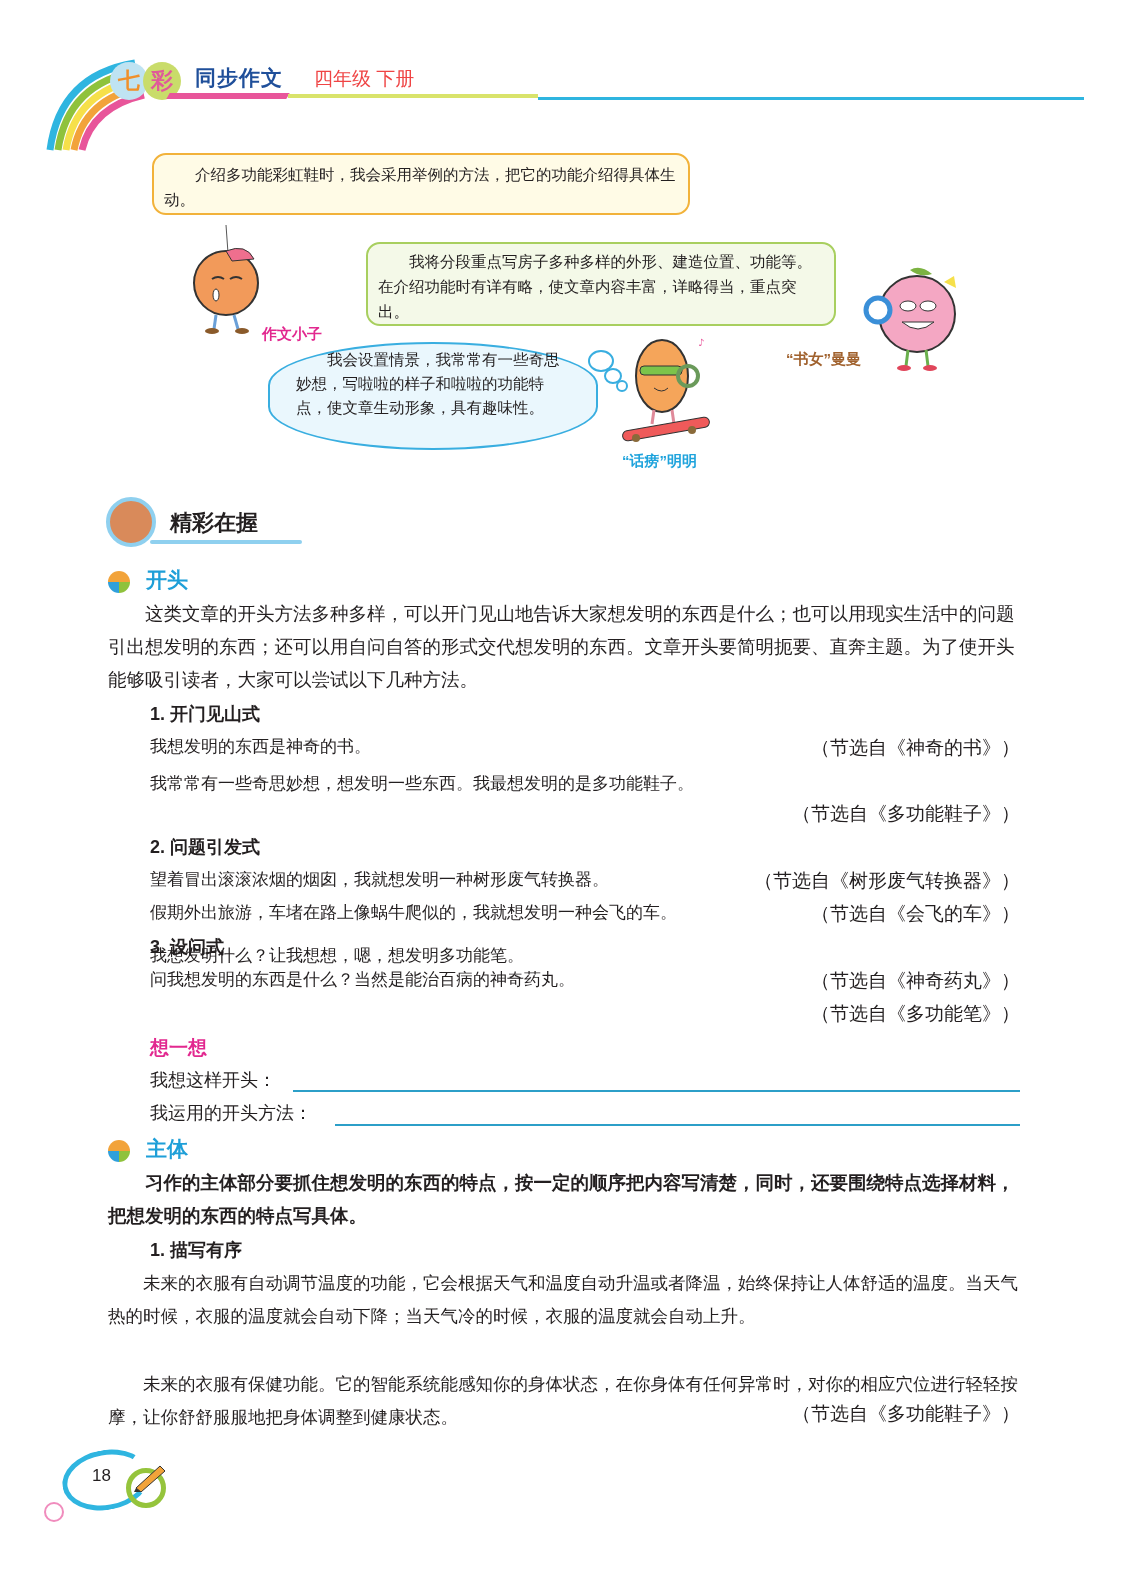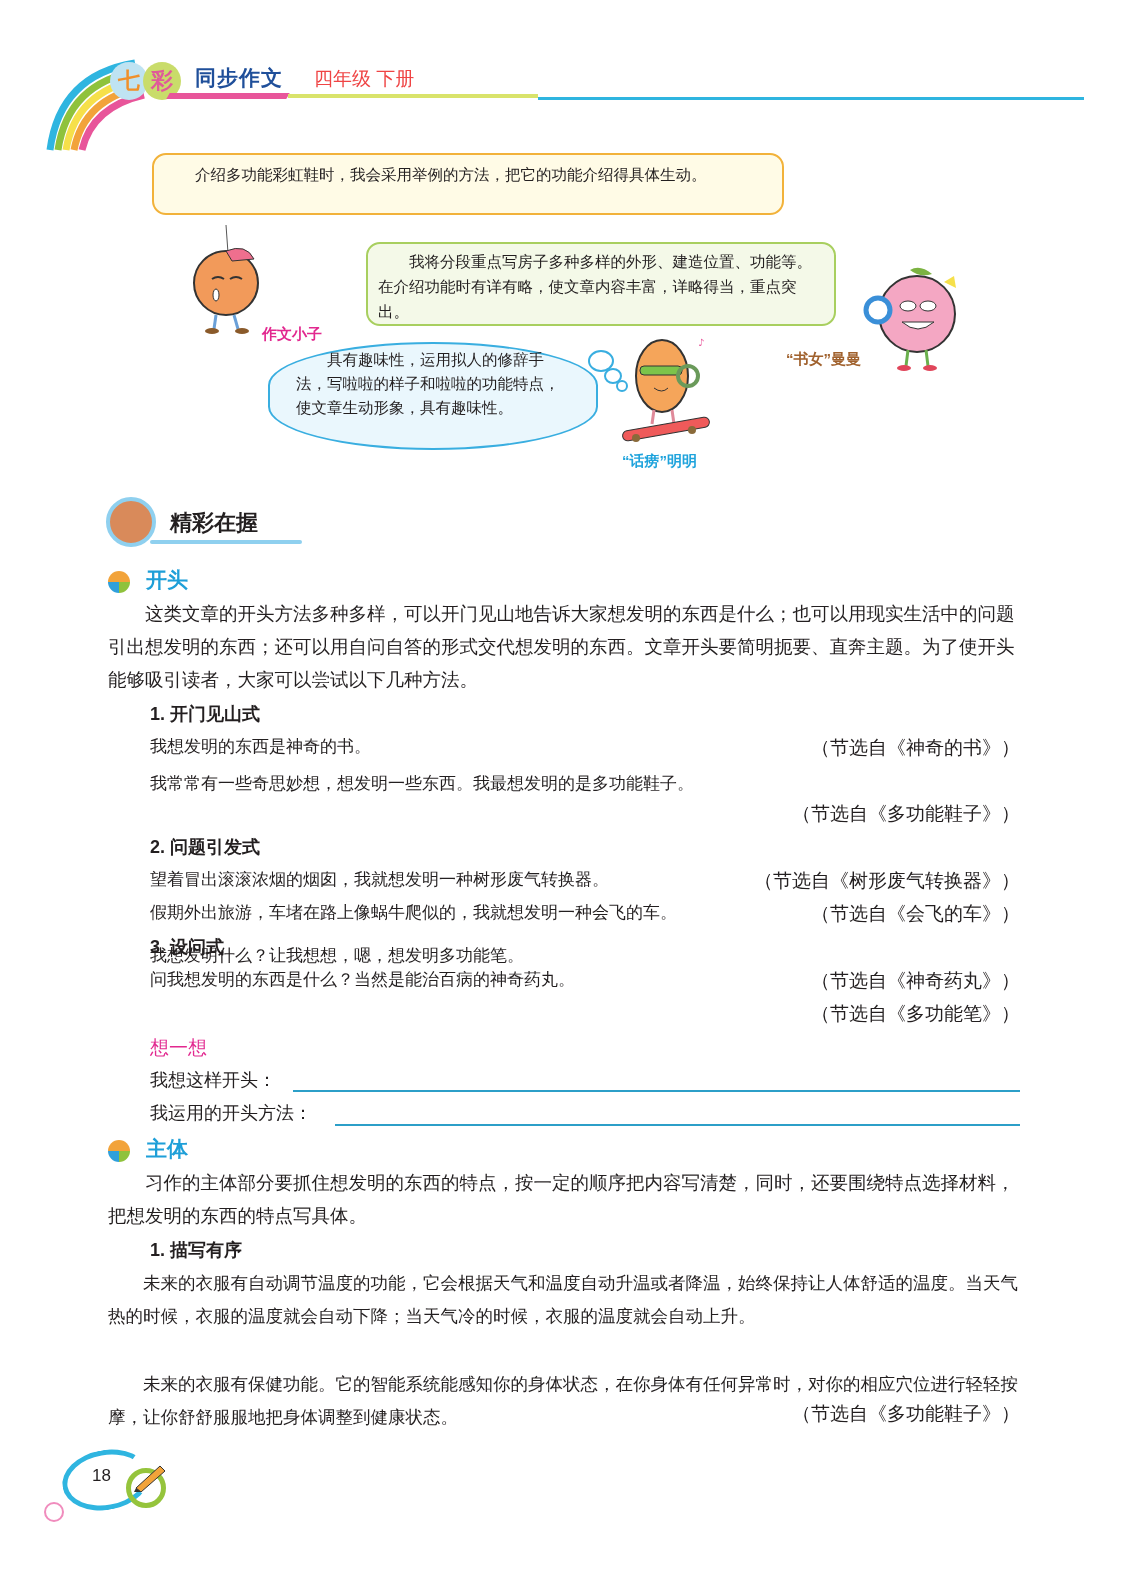--- a/index.html
+++ b/index.html
@@ -15,21 +15,21 @@
   .badge1 { left:110px; background:#bfe3f2; color:#f0902a; }
   .badge2 { left:143px; background:#c9dc6a; color:#e05a9a; }
   .hdr-title { left:195px; top:64px; font-size:21px; font-weight:bold; color:#1f4f9a; letter-spacing:1px; }
   .hdr-grade { left:314px; top:66px; font-size:19px; color:#ef4444; font-family:"Liberation Sans",sans-serif; }
   .hdr-bar-pink { left:168px; top:93px; width:120px; height:6px; background:#e8559a; transform:skewX(-30deg); }
   .hdr-bar-green { left:288px; top:94px; width:250px; height:4px; background:#d9e36b; }
   .hdr-bar-blue { left:538px; top:97px; width:546px; height:3px; background:#2fb5e0; }
 
   
   .bubble { font-size:15.5px; line-height:25px; color:#231f20; box-sizing:border-box; }
-  .b1 { left:152px; top:153px; width:632px; height:62px; background:#fffbe6; border:2px solid #f2b23a;
+  .b1 { left:152px; top:153px; width:538px; height:62px; background:#fffbe6; border:2px solid #f2b23a;
         border-radius:14px; padding:8px 10px; }
   .b2 { left:366px; top:242px; width:470px; height:84px; background:#f4f9e8; border:2px solid #a8cf5f;
         border-radius:14px; padding:6px 10px; }
   .b3 { left:268px; top:342px; width:330px; height:108px; background:#eaf7fd; border:2px solid #39aee0;
         border-radius:50% / 40%; padding:4px 22px 4px 26px; line-height:24px; }
   .indent { text-indent:2em; }
   .thought-dot { border:2px solid #39aee0; border-radius:50%; background:#fff; }
 
   .char-name { font-size:15px; font-weight:bold; font-family:"Liberation Sans",sans-serif; }
   .n1 { left:262px; top:325px; color:#e2288f; }
@@ -43,21 +43,21 @@
   .sec-wave { left:150px; top:540px; width:152px; height:4px; background:#8fd0ef; border-radius:2px; }
 
   .sub-ico { width:22px; height:22px; border-radius:50%;
              background:conic-gradient(#f2a33a 0 90deg,#8fc23c 90deg 180deg,#2fa0dc 180deg 270deg,#f2a33a 270deg); }
   .sub-title { font-size:21px; color:#1e9fd8; font-weight:bold; }
 
   .para { left:108px; width:912px; font-size:18.5px; line-height:33px; }
   .kai { font-family:"DejaVu Serif",serif; font-size:17px; }
   .num-head { font-size:18px; font-weight:bold; font-family:"Liberation Sans",sans-serif; }
   .src { right:108px; font-size:19px; }
-  .think { color:#e2288f; font-size:19px; font-weight:normal; font-family:"Liberation Sans",sans-serif; }
+  .think { color:#e2288f; font-size:19px; font-weight:bold; font-family:"Liberation Sans",sans-serif; }
   .blank-line { height:2px; background:#2c9fc8; }
 
   
   .page-ring { left:62px; top:1450px; width:78px; height:50px; border:5px solid #2fb5e0; border-radius:50%;
                border-right-color:transparent; transform:rotate(-10deg); }
   .page-num { left:92px; top:1466px; font-size:17px; font-family:"Liberation Sans",sans-serif; }
   .green-ring { left:126px; top:1468px; width:30px; height:30px; border:5px solid #95c43c; border-radius:50%; }
   .pink-ring { left:44px; top:1502px; width:16px; height:16px; border:2px solid #f08cbd; border-radius:50%; }
 </style>
 </head>
@@ -73,21 +73,21 @@
 <div class="abs badge badge1">七</div>
 <div class="abs badge badge2">彩</div>
 <div class="abs hdr-title">同步作文</div>
 <div class="abs hdr-grade">四年级 下册</div>
 <div class="abs hdr-bar-pink"></div>
 <div class="abs hdr-bar-green"></div>
 <div class="abs hdr-bar-blue"></div>
 
 <div class="abs bubble b1 indent">介绍多功能彩虹鞋时，我会采用举例的方法，把它的功能介绍得具体生动。</div>
 <div class="abs bubble b2 indent">我将分段重点写房子多种多样的外形、建造位置、功能等。在介绍功能时有详有略，使文章内容丰富，详略得当，重点突出。</div>
-<div class="abs bubble b3 indent">具有趣味性，运用拟人的修辞手法，写啦啦的样子和啦啦的功能特点，使文章生动形象，具有趣味性。</div>
+<div class="abs bubble b3 indent">我会设置情景，我常常有一些奇思妙想，写啦啦的样子和啦啦的功能特点，使文章生动形象，具有趣味性。</div>
 <div class="abs thought-dot" style="left:588px;top:350px;width:22px;height:18px;"></div>
 <div class="abs thought-dot" style="left:604px;top:368px;width:14px;height:12px;"></div>
 <div class="abs thought-dot" style="left:616px;top:380px;width:8px;height:8px;"></div>
 
 <svg class="abs" style="left:186px;top:225px;width:90px;height:110px;" viewBox="0 0 90 110">
   <line x1="40" y1="0" x2="42" y2="28" stroke="#555" stroke-width="1"></line>
   <circle cx="40" cy="58" r="32" fill="#f29a5a" stroke="#333" stroke-width="2"></circle>
   <path d="M40 26 Q60 18 68 34 L46 36 Z" fill="#ef6f8e" stroke="#333"></path>
   <path d="M26 54 q6 -4 12 0 M44 54 q6 -4 12 0" stroke="#333" stroke-width="2" fill="none"></path>
   <ellipse cx="30" cy="70" rx="3" ry="6" fill="#fff" stroke="#333"></ellipse>
@@ -154,21 +154,21 @@
 <div class="abs kai src" style="top:1001px;">（节选自《多功能笔》）</div>
 
 <div class="abs think" style="left:150px;top:1035px;">想一想</div>
 <div class="abs" style="left:150px;top:1068px;font-size:18px;">我想这样开头：</div>
 <div class="abs blank-line" style="left:293px;top:1090px;width:727px;"></div>
 <div class="abs" style="left:150px;top:1101px;font-size:18px;">我运用的开头方法：</div>
 <div class="abs blank-line" style="left:335px;top:1124px;width:685px;"></div>
 
 <div class="abs sub-ico" style="left:108px;top:1140px;"></div>
 <div class="abs sub-title" style="left:146px;top:1135px;">主体</div>
-<div class="abs para indent" style="top:1166px;">习作的主体部分要抓住想发明的东西的特点，按一定的顺序把内容写清楚，同时，还要围绕特点选择材料，把想发明的东西的特点写具体。</div>
+<div class="abs para indent" style="top:1166px;font-weight:bold;">习作的主体部分要抓住想发明的东西的特点，按一定的顺序把内容写清楚，同时，还要围绕特点选择材料，把想发明的东西的特点写具体。</div>
 <div class="abs num-head" style="left:150px;top:1238px;">1. 描写有序</div>
 <div class="abs para kai indent" style="top:1267px;font-size:17.5px;line-height:33px;">未来的衣服有自动调节温度的功能，它会根据天气和温度自动升温或者降温，始终保持让人体舒适的温度。当天气热的时候，衣服的温度就会自动下降；当天气冷的时候，衣服的温度就会自动上升。</div>
 <div class="abs para kai indent" style="top:1368px;font-size:17.5px;line-height:33px;">未来的衣服有保健功能。它的智能系统能感知你的身体状态，在你身体有任何异常时，对你的相应穴位进行轻轻按摩，让你舒舒服服地把身体调整到健康状态。</div>
 <div class="abs kai src" style="top:1401px;background:#fff;padding-left:6px;">（节选自《多功能鞋子》）</div>
 
 <div class="abs page-ring"></div>
 <div class="abs page-num">18</div>
 <div class="abs green-ring"></div>
 <svg class="abs" style="left:132px;top:1462px;width:36px;height:30px;" viewBox="0 0 36 30">
   <path d="M4 26 L28 4 L33 9 L9 30 Z" fill="#f2a33a" stroke="#333" stroke-width="1"></path>

